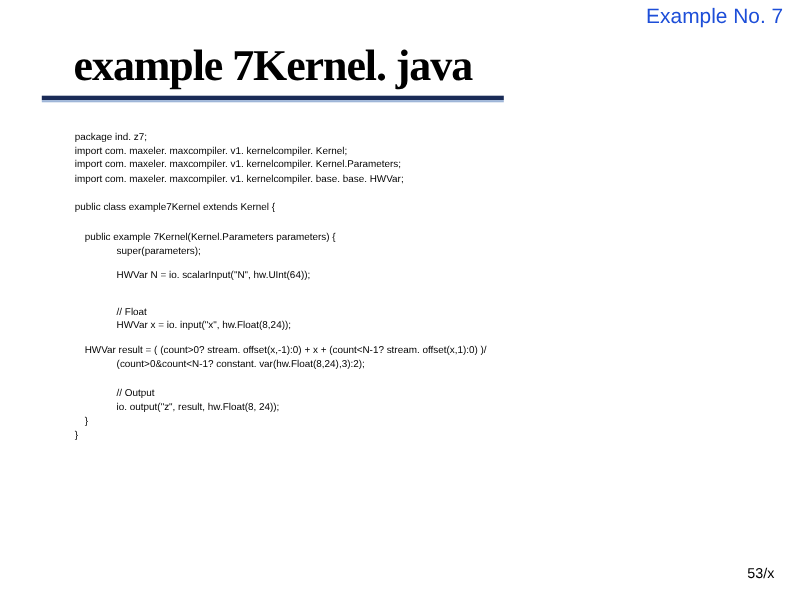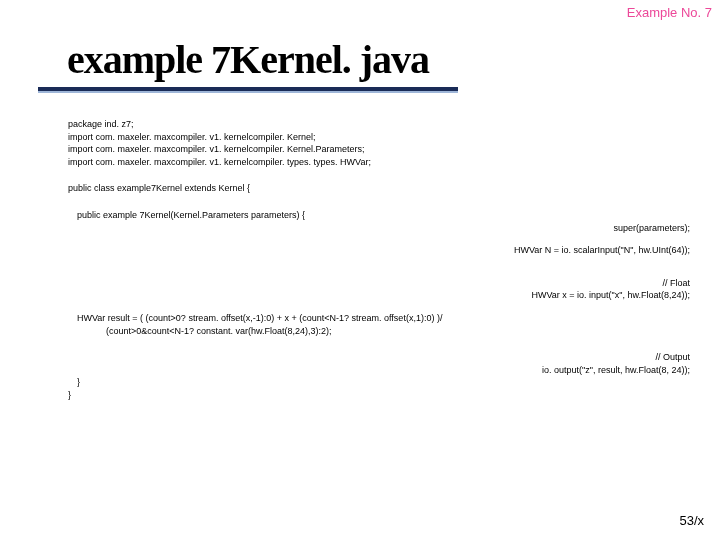--- a/index.html
+++ b/index.html
@@ -8,22 +8,22 @@
     height: 540px;
     background: #ffffff;
     font-family: Arial, Helvetica, sans-serif;
     position: relative;
     overflow: hidden;
   }
   .header {
     position: absolute;
     top: 5px;
     right: 8px;
-    font-size: 13px;
-    color: #ec4899;
+    font-size: 19px;
+    color: #1d4ed8;
   }
   .title-wrap {
     position: absolute;
     top: 36px;
     left: 38px;
   }
   .title {
     font-family: "Times New Roman", Times, serif;
     font-weight: bold;
     font-size: 40px;
@@ -42,21 +42,21 @@
     top: 118px;
     left: 50px;
     right: 30px;
     font-family: Arial, Helvetica, sans-serif;
     font-size: 9px;
     line-height: 1.4;
     color: #000;
   }
   .lvl0 { margin-left: 0px; padding-left: 18px; }
   .lvl1 { margin-left: 27px; }
-  .lvl2 { margin-left: 56px; text-align: right; }
+  .lvl2 { margin-left: 56px; }
   .lvl3 { margin-left: 56px; }
   .gap { height: 10px; }
   .gap-lg { height: 14px; }
   .footer {
     position: absolute;
     right: 16px;
     bottom: 12px;
     font-size: 13px;
     color: #000;
   }
@@ -71,21 +71,21 @@
   <div class="accent-lines">
     <div class="accent-navy"></div>
     <div class="accent-lblue"></div>
   </div>
 </div>
 
 <div class="code-block">
   <div class="lvl0">package ind. z7;</div>
   <div class="lvl0">import com. maxeler. maxcompiler. v1. kernelcompiler. Kernel;</div>
   <div class="lvl0">import com. maxeler. maxcompiler. v1. kernelcompiler. Kernel.Parameters;</div>
-  <div class="lvl0">import com. maxeler. maxcompiler. v1. kernelcompiler. types. types. HWVar;</div>
+  <div class="lvl0">import com. maxeler. maxcompiler. v1. kernelcompiler. base. base. HWVar;</div>
   <div class="gap-lg"></div>
   <div class="lvl0">public class example7Kernel extends Kernel {</div>
   <div class="gap-lg"></div>
   <div class="lvl1">public example 7Kernel(Kernel.Parameters parameters) {</div>
   <div class="lvl2">super(parameters);</div>
   <div class="gap"></div>
   <div class="lvl2">HWVar N = io. scalarInput("N", hw.UInt(64));</div>
   <div class="gap"></div>
   <div class="gap"></div>
   <div class="lvl2">// Float</div>

